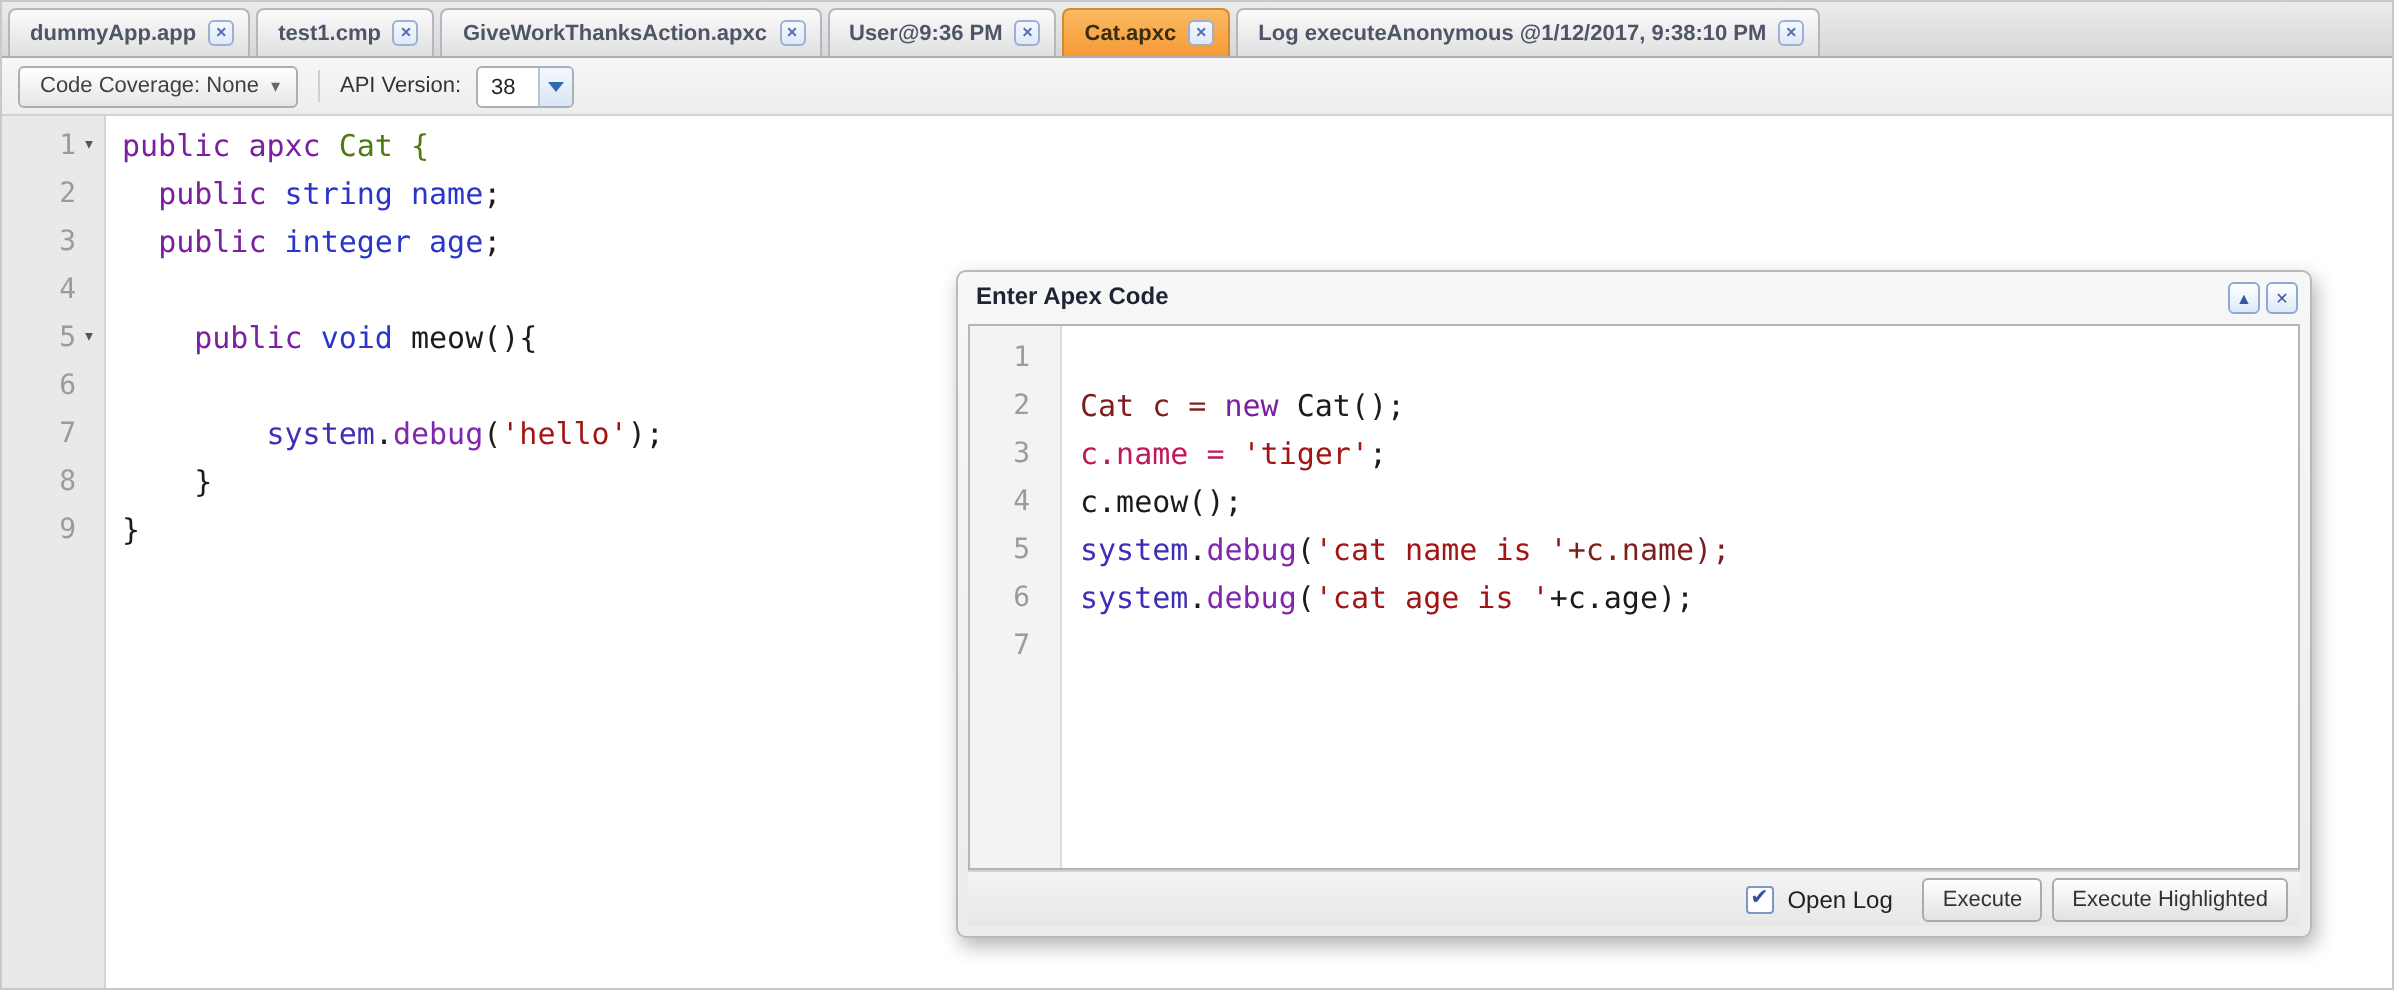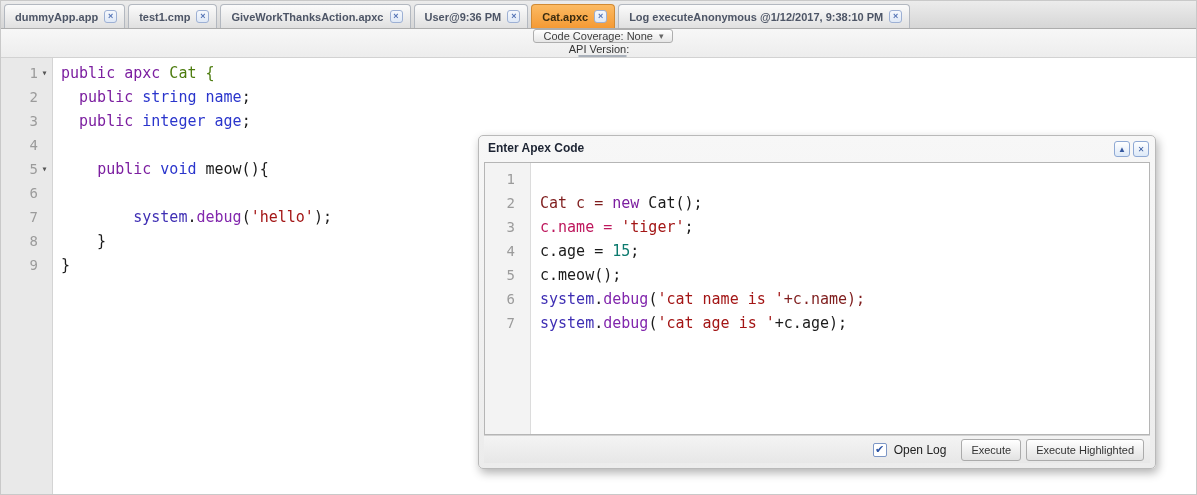--- a/index.html
+++ b/index.html
@@ -18,21 +18,21 @@
   .tab-label { font-size:11px; font-weight:bold; color:#4d5566; }
   .tab.active { background:linear-gradient(#fcba62,#f49a35); border-color:#d18a33; }
   .tab.active .tab-label { color:#3a2c10; }
   .tab-close { display:inline-block; width:13px; height:13px; margin-left:6px;
     border:1px solid #9db0d4; border-radius:3px; background:linear-gradient(#f6f9fd,#dfe8f6);
     color:#5272b4; font-size:9px; font-weight:bold; line-height:11px; text-align:center; cursor:pointer; }
 
   
   .toolbar { position:absolute; left:0; top:28px; width:100%; height:29px;
     background:linear-gradient(#f7f7f7,#ededed); border-bottom:1px solid #d2d2d2;
-    display:flex; align-items:center; padding-left:8px;flex-direction:column; }
+    display:flex; align-items:center; padding-left:8px; }
   .cc-btn { display:flex; align-items:center; gap:6px; height:21px; padding:0 8px 0 10px;
     font-family:"Liberation Sans",sans-serif; font-size:11px; color:#404040;
     border:1px solid #aeaeae; border-radius:3px; background:linear-gradient(#ffffff,#e6e6e6); cursor:pointer; }
   .dd-arrow { font-size:9px; color:#666; line-height:1; }
   .tb-sep { width:1px; height:16px; background:#cfcfcf; margin:0 10px; }
   .apiv-label { font-size:11px; color:#333; margin-right:7px; }
   .apiv-select { display:inline-flex; height:21px; border:1px solid #a9b0ba; border-radius:3px;
     overflow:hidden; background:#fff; cursor:pointer; }
   .apiv-value { width:30px; font-size:11px; color:#222; padding:4px 0 0 7px; }
   .apiv-trigger { width:17px; background:linear-gradient(#f3f8fd,#d9e6f5); border-left:1px solid #b5c4d8;
@@ -207,21 +207,20 @@
             </div>
             <div class="gut-row">
               <span class="gut-num">7</span>
             </div>
           </div>
       </div>
       <div class="codepane" id="dlg-code">
           <div class="code-line">&nbsp;</div>
           <div class="code-line"><span style="color: #7f1d1d;">Cat c = </span><span style="color: rgb(124, 31, 160);">new</span><span style="color: rgb(27, 27, 27);"> Cat();</span></div>
           <div class="code-line"><span style="color: #be185d;">c.name = </span><span style="color: rgb(163, 21, 21);">'tiger'</span><span style="color: rgb(27, 27, 27);">;</span></div>
-          <div class="code-line"><span style="color: rgb(27, 27, 27);">c.age = </span><span style="color: rgb(12, 122, 110);">15</span><span style="color: rgb(27, 27, 27);">;</span></div>
           <div class="code-line"><span style="color: rgb(27, 27, 27);">c.meow();</span></div>
           <div class="code-line"><span style="color: rgb(63, 47, 180);">system</span><span style="color: rgb(27, 27, 27);">.</span><span style="color: rgb(130, 39, 173);">debug</span><span style="color: rgb(27, 27, 27);">(</span><span style="color: rgb(163, 21, 21);">'cat name is '</span><span style="color: #7f1d1d;">+c.name);</span></div>
           <div class="code-line"><span style="color: rgb(63, 47, 180);">system</span><span style="color: rgb(27, 27, 27);">.</span><span style="color: rgb(130, 39, 173);">debug</span><span style="color: rgb(27, 27, 27);">(</span><span style="color: rgb(163, 21, 21);">'cat age is '</span><span style="color: rgb(27, 27, 27);">+c.age);</span></div>
         </div>
     </div>
     <div class="dlg-footer">
       <span class="chk" id="openlog-chk">
         <span class="chk-mark" id="openlog-mark">✔</span>
       </span>
       <span class="chk-label">Open Log</span>

